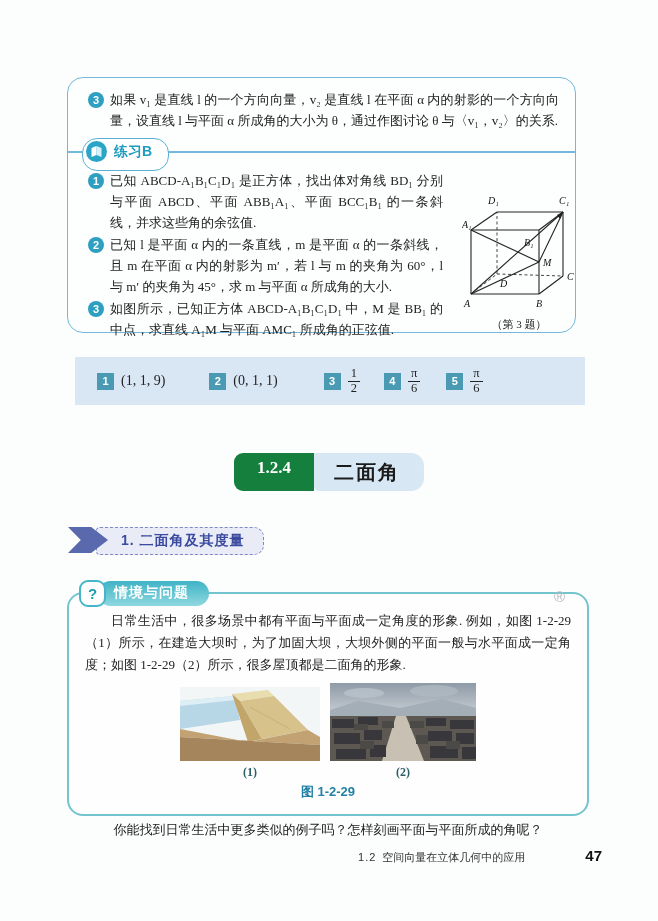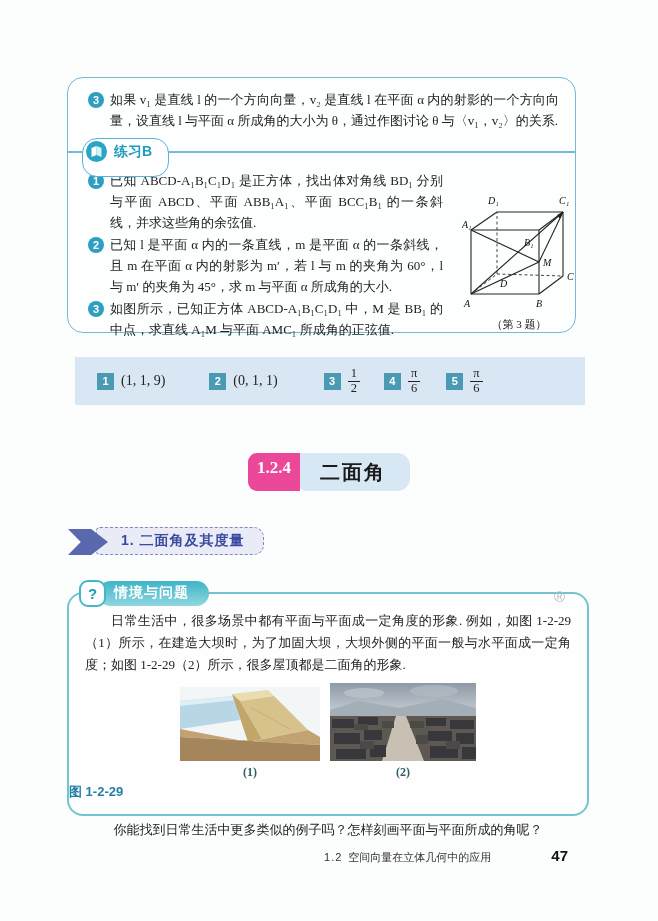--- a/index.html
+++ b/index.html
@@ -29,21 +29,21 @@
     font-size:13px;line-height:21px;text-align:justify;
   }
   .top-item{padding:11px 16px 0 20px;}
   
   .lianxi-divider{position:relative;height:32px;margin-top:5px;}
   .lianxi-line{position:absolute;left:0;right:0;top:15px;height:1.5px;background:#74b8da;}
   .lianxi-pill{
     position:absolute;left:14px;top:2px;
     display:flex;align-items:center;
     background:#fff;border:1.5px solid #57b2d6;border-radius:15px;
-    padding:2px 16px 14px 3px;
+    padding:2px 16px 8px 3px;
   }
   .lianxi-icon{
     width:21px;height:21px;border-radius:50%;
     background:#2aa5c6;display:flex;align-items:center;justify-content:center;
     margin-right:7px;
   }
   .lianxi-label{color:#1f9cc0;font-weight:bold;font-size:14px;}
   .items-wrap{padding:2px 132px 0 20px;}
   .items-wrap .item-row{margin-bottom:1px;}
   
@@ -63,29 +63,29 @@
     display:flex;align-items:center;justify-content:center;margin-right:7px;
   }
   .ans-val{font-family:"Liberation Serif",serif;font-size:14px;}
   .frac{display:inline-flex;flex-direction:column;align-items:center;
     font-family:"Liberation Serif",serif;font-size:12.5px;line-height:1.1;}
   .frac-top{border-bottom:1px solid #222;padding:0 3px;}
   .mr1{margin-right:44px}.mr2{margin-right:46px}.mr3{margin-right:24px}.mr4{margin-right:26px}
   
   .section-heading{position:absolute;left:0;right:0;top:453px;display:flex;justify-content:center;}
   .sec-num{
-    background:#ec4899;color:#fff;font-family:"Liberation Serif",serif;
-    font-weight:bold;font-size:17px;padding:5px 9px;border-radius:9px 0 0 9px;text-align:right;
+    background:#15803d;color:#fff;font-family:"Liberation Serif",serif;
+    font-weight:bold;font-size:17px;padding:5px 23px;border-radius:9px 0 0 9px;text-align:right;
   }
   .sec-title{
     background:#d7e7f3;color:#1b1b1b;font-weight:bold;font-size:20px;
     padding:6px 24px 5px 20px;border-radius:0 13px 13px 5px;letter-spacing:2px;
   }
   
-  .topic-banner{position:absolute;left:68px;top:527px;display:flex;align-items:flex-end;height:28px;}
+  .topic-banner{position:absolute;left:68px;top:527px;display:flex;align-items:flex-start;height:28px;}
   .banner-arrow{
     width:40px;height:26px;background:#5a68ae;margin-right:-12px;
     clip-path:polygon(0 0,58% 0,100% 50%,58% 100%,0 100%,32% 50%);
   }
   .banner-box{
     background:#e9ecf7;border:1.5px dashed #7d88c4;border-radius:4px 10px 10px 4px;
     padding:4px 18px 4px 24px;font-weight:bold;font-size:14px;color:#3a4a9f;letter-spacing:1px;
   }
   
   .situation-box{
@@ -106,28 +106,28 @@
   }
   .sit-para{
     margin:16px 16px 0 16px;font-family:"Liberation Serif",serif;
     font-size:13px;line-height:22px;text-indent:2em;text-align:justify;
   }
   .images-row{display:flex;justify-content:center;align-items:flex-end;gap:10px;margin-top:7px;}
   .img-col{display:flex;flex-direction:column;align-items:center;}
   .img-frame1{width:140px;height:74px;}
   .img-frame2{width:146px;height:78px;}
   .img-caption{color:#2e5f66;font-size:12px;font-weight:bold;margin-top:4px;font-family:"Liberation Serif",serif;}
-  .fig-caption{color:#2280a5;font-weight:bold;font-size:13px;margin-top:3px;}
+  .fig-caption{text-align:center;color:#2280a5;font-weight:bold;font-size:13px;margin-top:3px;}
   .sit-question{
     text-align:center;font-family:"Liberation Serif",serif;font-size:13px;margin-top:20px;
   }
   .watermark-r{position:absolute;left:485px;top:-6px;color:#b4babd;font-size:15px;}
   
   .page-footer{
-    position:absolute;top:847px;right:90px;display:flex;align-items:baseline;gap:6px;
+    position:absolute;top:847px;right:56px;display:flex;align-items:baseline;gap:6px;
   }
   .footer-sec{font-size:11px;color:#333;letter-spacing:1px;}
   .footer-title{font-size:11px;color:#333;margin-right:10px;}
   .footer-page{font-size:15px;font-weight:bold;color:#111;margin-left:44px;}
 </style>
 </head>
 <body>
 
 <div class="exercise-box">
 

